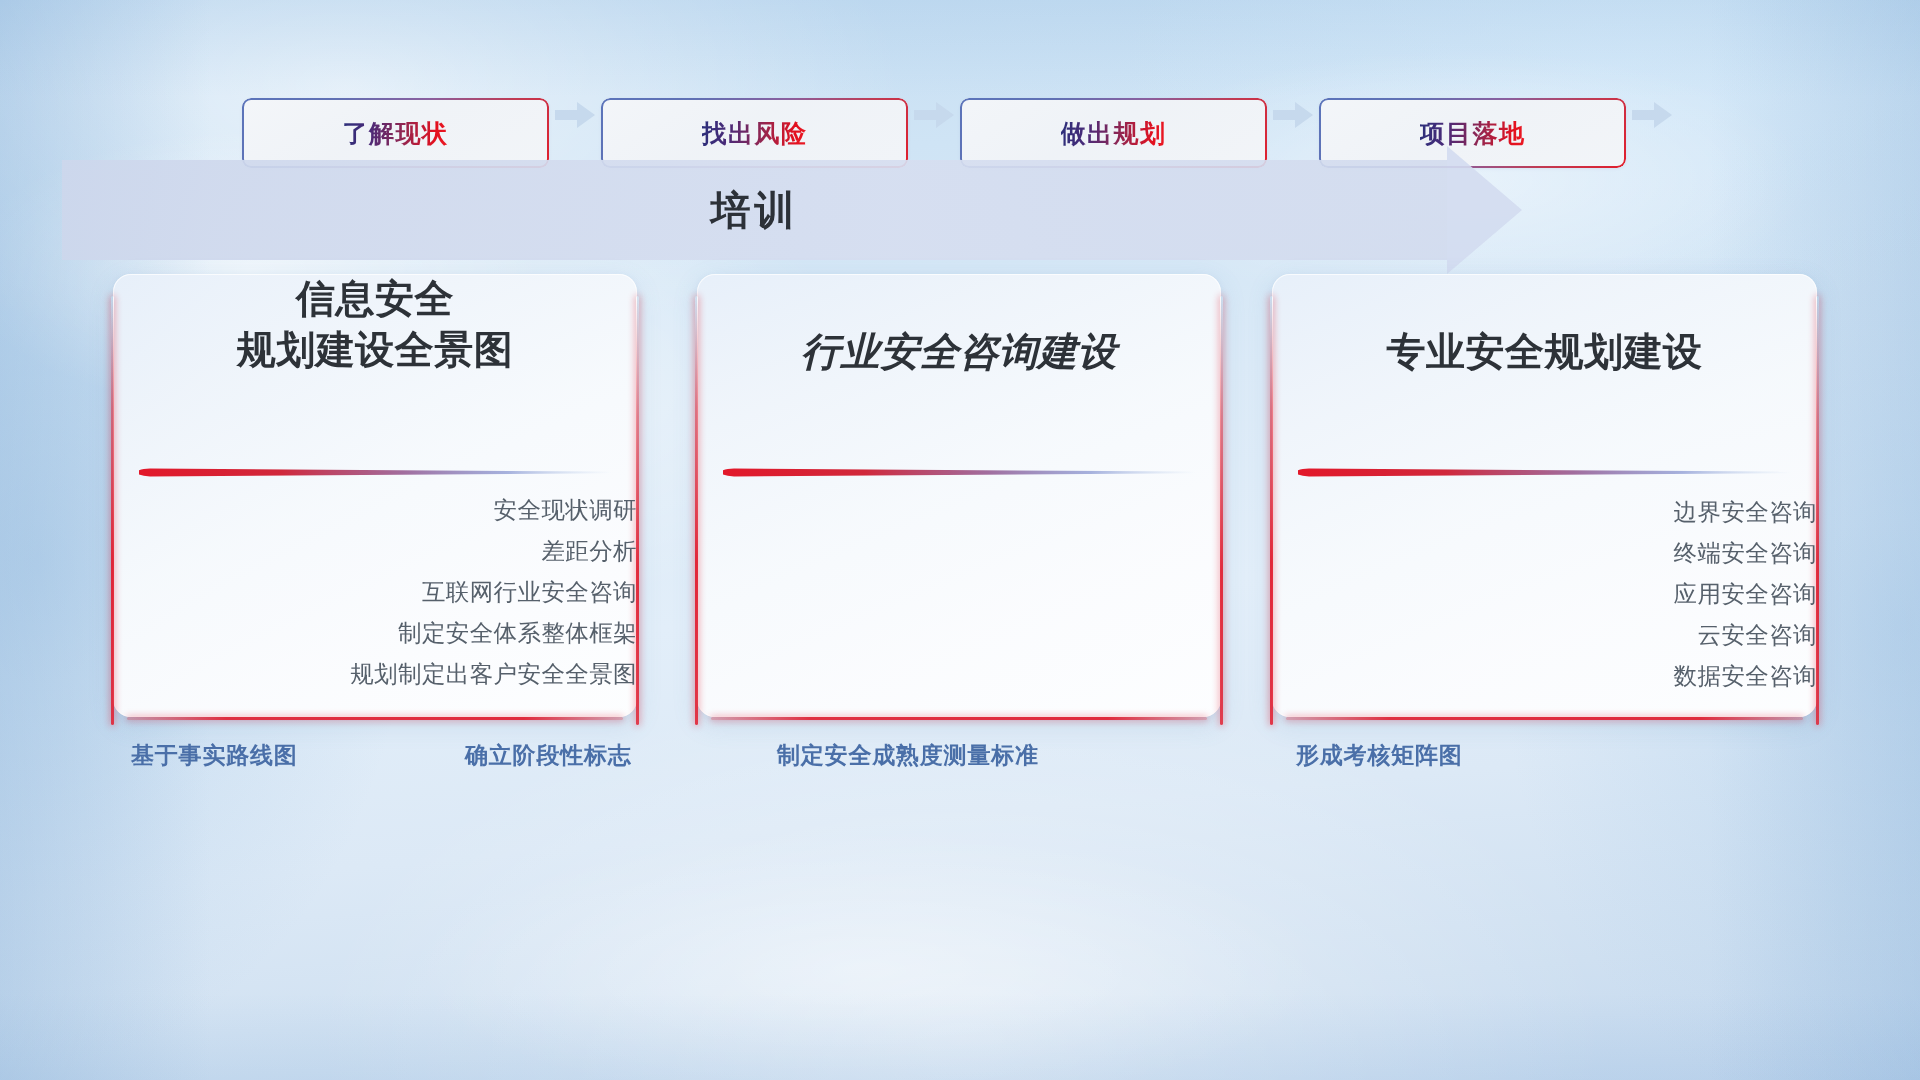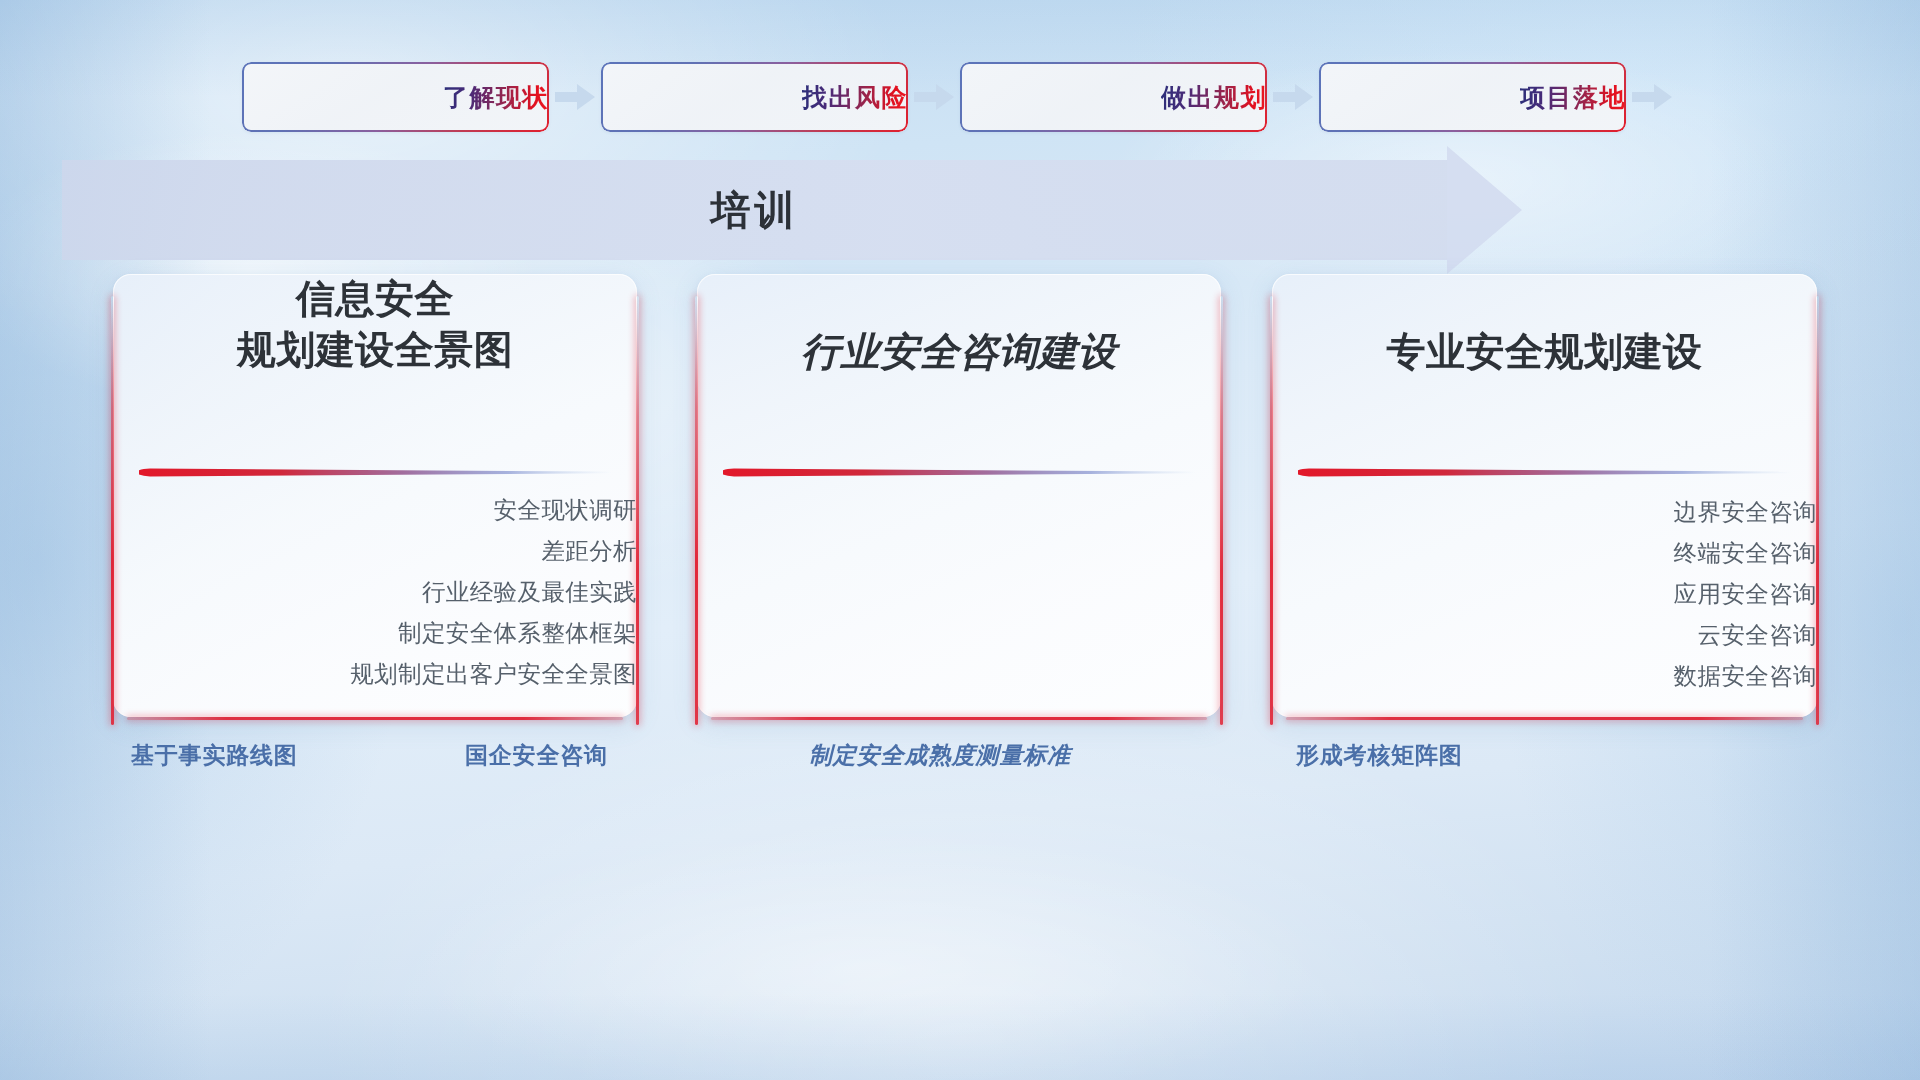--- a/index.html
+++ b/index.html
@@ -39,24 +39,25 @@
   }
 
   
   #steps {
     position:absolute; left:0; top:62px; width:1920px;
     display:flex; align-items:center; justify-content:center;
   }
   .step {
     position:relative;
     width:307px; height:70px;
-    display:flex; align-items:center; justify-content:flex-end;
+    display:flex; align-items:center; justify-content:center;
     border-radius:9px;
     background:linear-gradient(150deg, rgba(244,246,249,.96) 0%, rgba(240,243,247,.97) 45%, rgba(243,245,248,.95) 100%);
     box-shadow:0 1px 3px rgba(90,130,170,.10);
+    margin-top:36px;
   }
   .step::before {
     content:""; position:absolute; inset:0;
     border-radius:9px; padding:2px;
     background:linear-gradient(128deg, #5b74ba 0%, #6071b4 26%, #8a5f9e 52%, #c13a52 76%, #e11e2c 100%);
     -webkit-mask:linear-gradient(#000 0 0) content-box, linear-gradient(#000 0 0);
     -webkit-mask-composite:xor;
             mask:linear-gradient(#000 0 0) content-box, linear-gradient(#000 0 0);
             mask-composite:exclude;
     pointer-events:none;
@@ -237,21 +238,21 @@
             <stop offset="0.78" stop-color="#5c6fc0" stop-opacity=".52"></stop>
             <stop offset="1" stop-color="#8fb6e0" stop-opacity="0"></stop>
           </linearGradient>
         </defs>
         <path d="M0 3.2 Q4 1.6 11 1.5 L472 4.6 L472 6.2 L11 9.4 Q4 9.2 0 7.6 Z" fill="url(#dg1)"></path>
       </svg>
     </div>
     <div class="card-list" style="top:216px;">
       <div class="li">安全现状调研</div>
       <div class="li">差距分析</div>
-      <div class="li">行业经验及最佳实践</div>
+      <div class="li">互联网行业安全咨询</div>
       <div class="li">制定安全体系整体框架</div>
       <div class="li">规划制定出客户安全全景图</div>
     </div>
   </div>
 
   <div class="card" style="left:697px; width:524px;font-style:italic;">
     <div class="glow-l"></div>
     <div class="glow-r"></div>
     <div class="glow-b"></div>
     <div class="card-title one-line">行业安全咨询建设</div>
@@ -295,16 +296,16 @@
       <div class="li">终端安全咨询</div>
       <div class="li">应用安全咨询</div>
       <div class="li">云安全咨询</div>
       <div class="li">数据安全咨询</div>
     </div>
   </div>
 </div>
 
 <div id="footer">
   <div class="flabel" style="left:131px;">基于事实路线图</div>
-  <div class="flabel" style="left:465px;">国企安全咨询</div>
-  <div class="flabel" style="left:809px;font-style:italic;">制定安全成熟度测量标准</div>
+  <div class="flabel" style="left:465px;">确立阶段性标志</div>
+  <div class="flabel" style="left:777px;">制定安全成熟度测量标准</div>
   <div class="flabel" style="left:1296px;">形成考核矩阵图</div>
 </div>
 
 </body></html>

